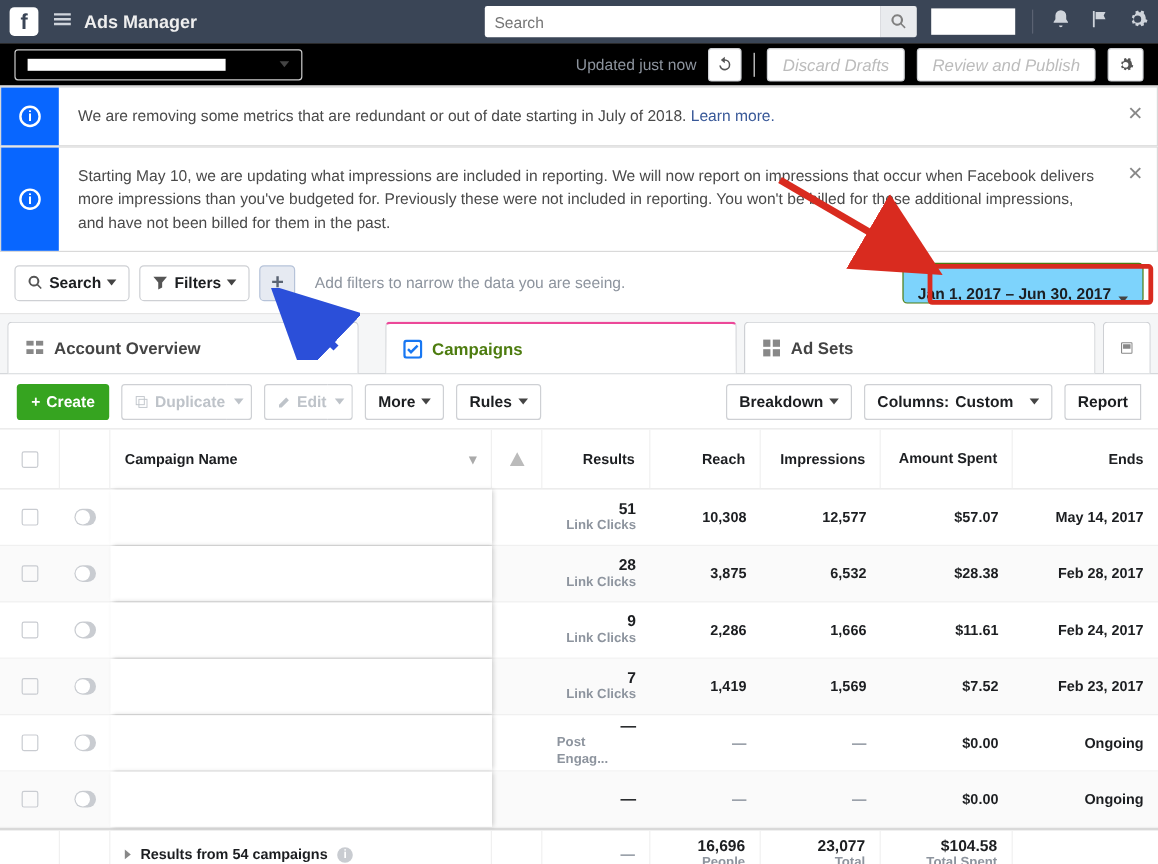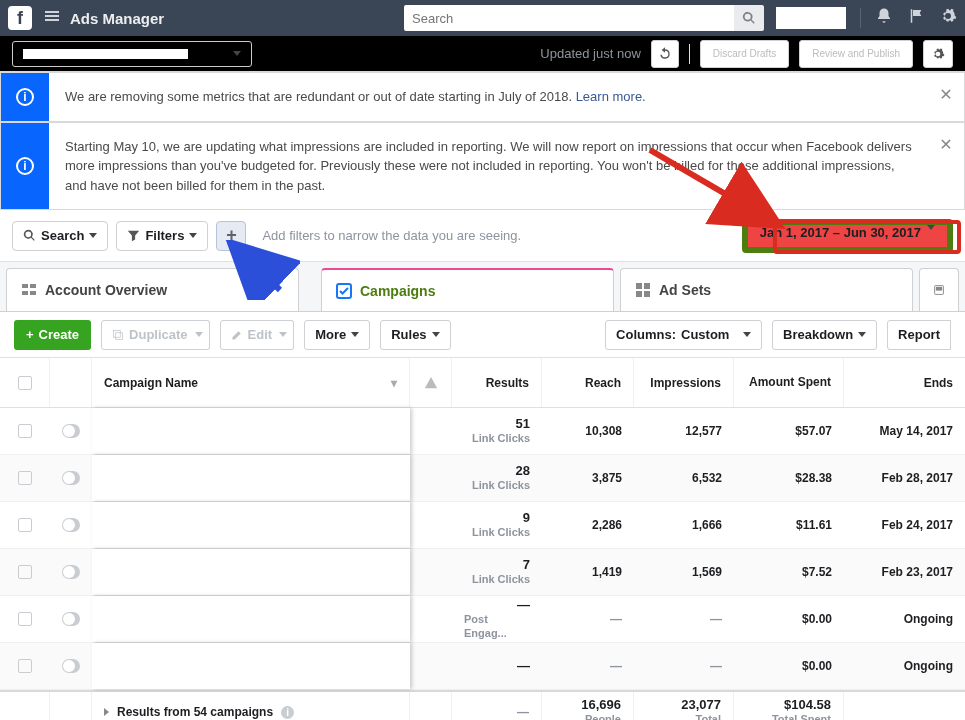--- a/index.html
+++ b/index.html
@@ -20,36 +20,36 @@
 
 .subbar { background:#000000; height:36px; border-bottom:1px solid #d9d9d9; display:flex; align-items:center; padding:0 12px; }
 .account-pill { height:26px; padding:0 10px; border:1px solid #ccc; border-radius:3px; display:flex; align-items:center; gap:8px; min-width:240px; justify-content:space-between; cursor:pointer; box-shadow:1px 2px 3px rgba(0,0,0,0.15);}
 .account-pill .blank { width:165px; height:10px; background:#fff; }
 .caret { width:0; height:0; border-left:4px solid transparent; border-right:4px solid transparent; border-top:5px solid #444; }
 .subbar-right { margin-left:auto; display:flex; align-items:center; gap:10px; }
 .updated { color:#8d949e; font-size:13px; }
 .refresh-btn { width:28px; height:28px; border:1px solid #ced0d4; border-radius:3px; background:#fff; display:flex; align-items:center; justify-content:center; cursor:pointer; }
 .refresh-btn svg { width:16px; height:16px; fill:#555; }
 .vsep { width:1px; height:20px; background:#e0e0e0; }
-.ghost-btn { height:28px; padding:0 12px; border:1px solid #ced0d4; border-radius:3px; background:#fff; color:#bcbcbc; font-size:10px; font-weight:500; cursor:pointer; }
+.ghost-btn { height:28px; padding:0 12px; border:1px solid #ced0d4; border-radius:3px; background:#fff; color:#bcbcbc; font-size:14px; font-weight:500; cursor:pointer;font-style:italic; }
 .gear-btn { width:30px; height:28px; border:1px solid #ced0d4; border-radius:3px; background:#fff; display:flex; align-items:center; justify-content:center; cursor:pointer; }
 
 .banner { display:flex; align-items:flex-start; background:#fff; border:1px solid #d9d9d9; margin:0; }
 .banner-ico { width:48px; background:#0866ff; align-self:stretch; display:flex; align-items:center; justify-content:center; color:#fff; font-weight:bold; font-size:14px; }
 .banner-ico span { width:18px;height:18px;border-radius:50%;border:2px solid #fff;display:flex;align-items:center;justify-content:center;font-size:12px;}
 .banner-body { flex:1; padding:14px 16px; color:#4a4a4a; font-size:13px; line-height:1.5; }
 .banner-body a { color:#385898; cursor:pointer; }
 .banner-close { width:36px; display:flex; align-items:center; justify-content:center; color:#888; cursor:pointer; font-size:16px; align-self:flex-start; padding-top:12px;}
 
 .filterbar { background:#fff; height:52px; border-bottom:1px solid #e0e0e0; display:flex; align-items:center; padding:0 12px; gap:8px; }
 .pill { height:30px; padding:0 10px; border:1px solid #ced0d4; border-radius:4px; background:#fff; color:#1c1e21; font-size:13px; font-weight:600; display:flex; align-items:center; gap:5px; cursor:pointer; }
 .pill svg { width:13px; height:13px; fill:#555; }
 .plus-btn { width:30px; height:30px; border:1px solid #b6c3d9; background:#e6eaf2; border-radius:4px; color:#5a6473; font-size:18px; font-weight:bold; display:flex; align-items:center; justify-content:center; cursor:pointer;}
 .filter-hint { color:#8d949e; font-size:13px; margin-left:8px;}
-.date-pill { margin-left:auto; height:34px; padding:0 12px; border:6px solid #4d7c0f; border-radius:4px; background:#ef4444; color:#1c1e21; font-size:13px; font-weight:600; display:flex; align-items:flex-start; gap:6px; cursor:pointer; }
+.date-pill { margin-left:auto; height:34px; padding:0 12px; border:1px solid #4d7c0f; border-radius:4px; background:#7dd3fc; color:#1c1e21; font-size:13px; font-weight:600; display:flex; align-items:flex-end; gap:6px; cursor:pointer; }
 
 .tabs { display:flex; background:#f5f6f7; border-bottom:1px solid #ced0d4; height:50px; gap:6px; padding:6px 6px 0 6px;}
 .tab { flex:1; background:#fff; border:1px solid #ced0d4; border-bottom:none; border-radius:4px 4px 0 0; display:flex; align-items:center; padding:0 14px; gap:8px; cursor:pointer; font-size:14px; font-weight:600; color:#444; min-width:0;}
 .tab.active { color:#4d7c0f; border-top:2px solid #ec4899;margin-left:16px; }
 .tab svg { width:16px; height:16px; }
 .tab.last { flex:0 0 40px; justify-content:center;}
 
 .toolbar { background:#fff; height:46px; border-bottom:1px solid #e0e0e0; display:flex; align-items:center; padding:0 14px; gap:10px;}
 .create-btn { height:30px; padding:0 12px; background:#36a420; color:#fff; border:none; border-radius:3px; font-weight:bold; font-size:13px; display:flex; align-items:center; gap:5px; cursor:pointer;}
 .tbtn { height:30px; padding:0 10px; border:1px solid #ced0d4; background:#fff; color:#bec3c9; font-size:13px; font-weight:600; display:flex; align-items:center; gap:5px; border-radius:3px; cursor:pointer;}
@@ -257,25 +257,25 @@
     </div>
   <button class="tbtn dark">
       <span>More</span>
       <div class="caret"></div>
     </button>
   <button class="tbtn dark">
       <span>Rules</span>
       <div class="caret"></div>
     </button>
   <div class="toolbar-right">
-    <button class="tbtn dark"><span>Columns: </span><b>Custom</b>&nbsp;<div class="caret"></div></button>
     <button class="tbtn dark">
         <span>Breakdown</span>
         <div class="caret"></div>
       </button>
+    <button class="tbtn dark"><span>Columns: </span><b>Custom</b>&nbsp;<div class="caret"></div></button>
     <button class="tbtn dark" style="border-radius:3px 0 0 3px;">
         <span>Report</span>
       </button>
   </div>
 </div>
 
 <div class="grid-head">
   <div class="col ck">
       <div class="checkbox"></div>
     </div>

